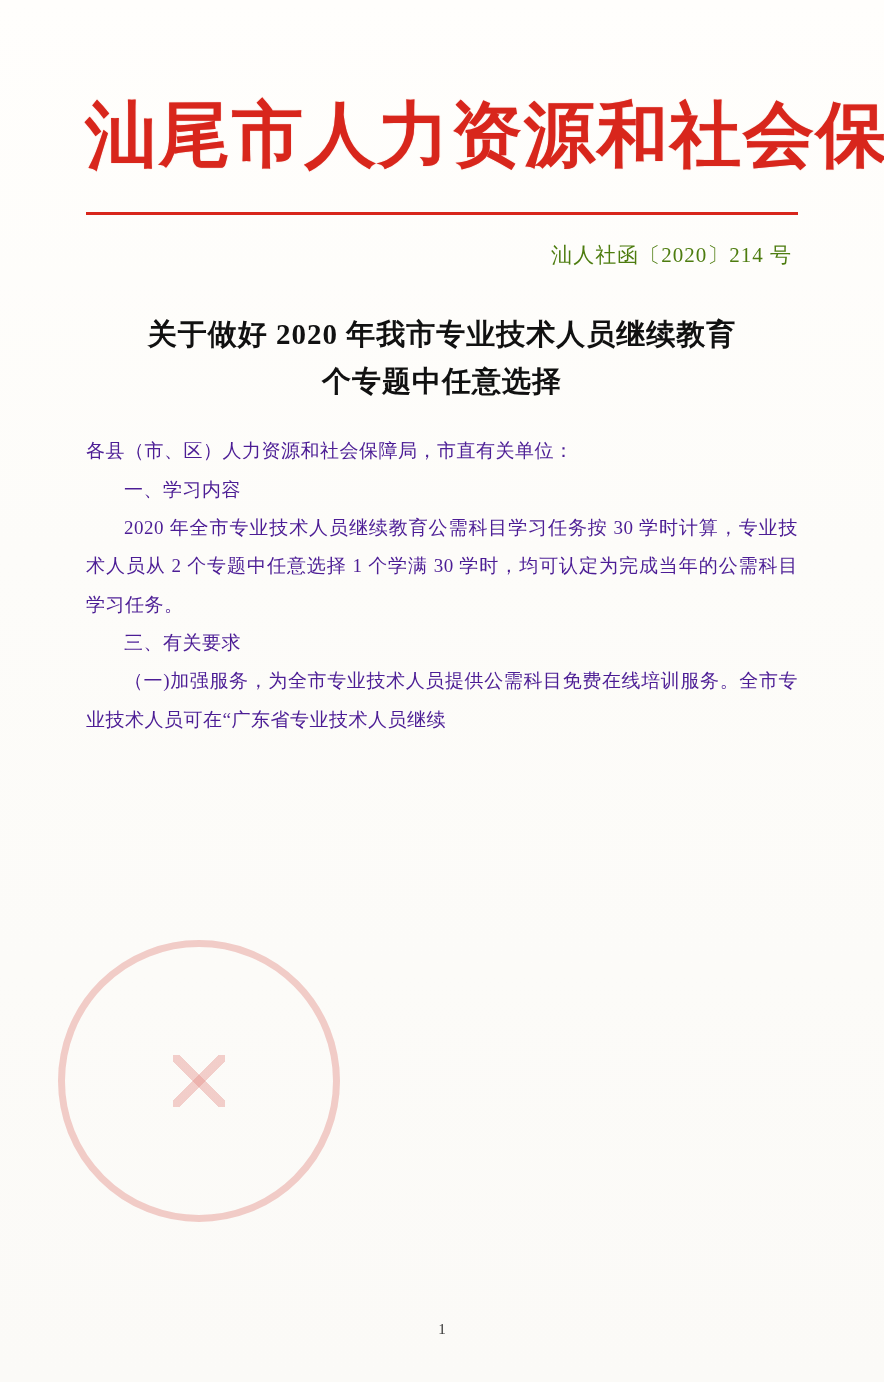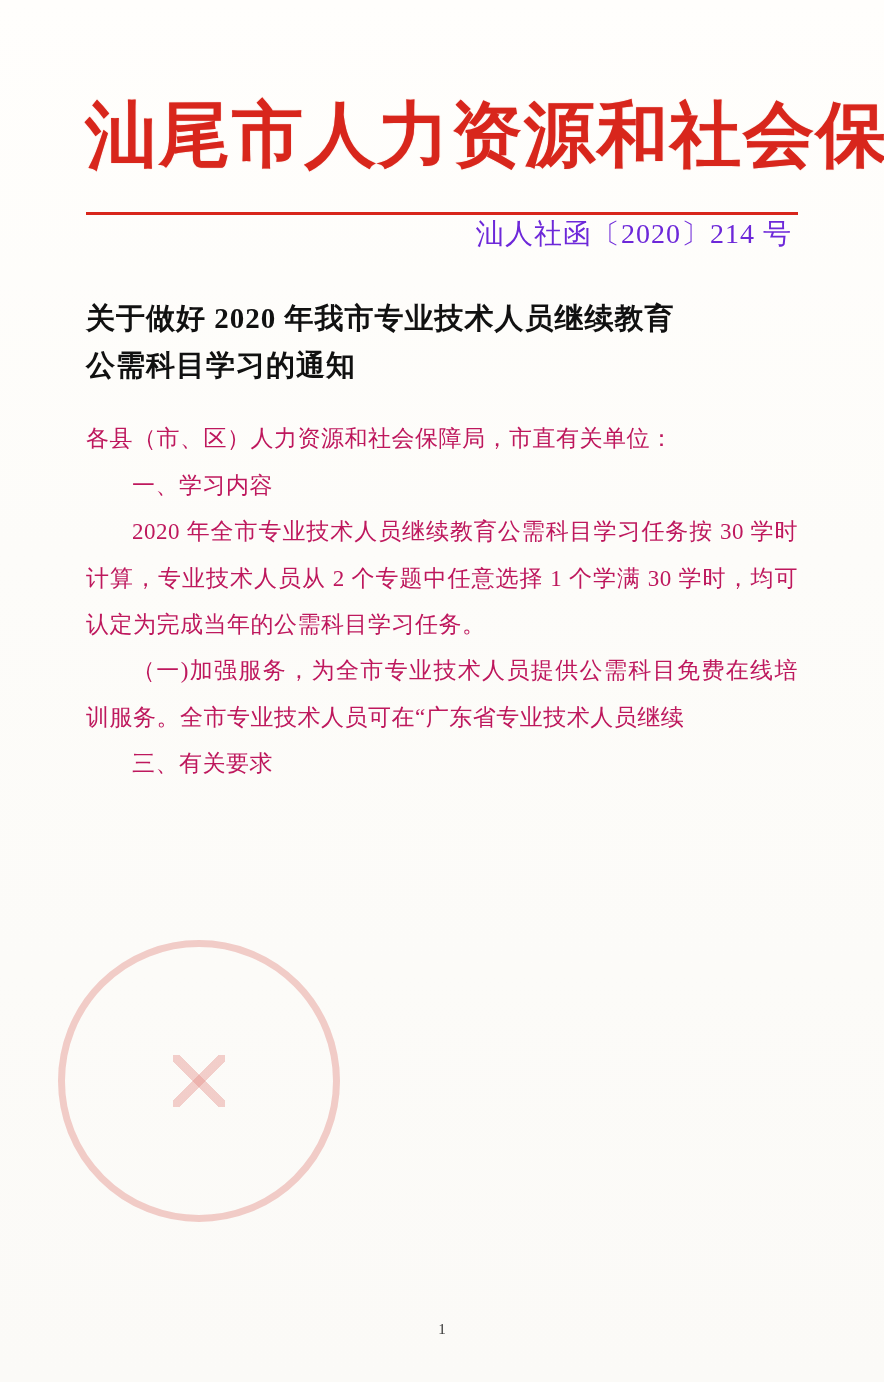--- a/index.html
+++ b/index.html
@@ -49,47 +49,48 @@
   }
   .letterhead-rule {
     margin-top: 36px;
     height: 3px;
     background: #d8261c;
     width: 100%;
   }
 
   
   .doc-number {
+    margin-top: 26px;
     text-align: right;
-    font-size: 28px;
-    color: #6d28d9;
+    font-size: 21px;
+    color: #4d7c0f;
     letter-spacing: 1px;
     padding-right: 6px;
   }
 
   
   .doc-title {
     margin-top: 42px;
-    text-align: left;
+    text-align: center;
     font-weight: 700;
     font-size: 29px;
     line-height: 1.65;
     color: #111;
     letter-spacing: 1px;
   }
   .doc-title .line2 {
     display: block;
   }
 
   
   .body-text {
     margin-top: 26px;
-    font-size: 23px;
+    font-size: 19px;
     line-height: 2.02;
-    color: #be185d;
+    color: #4c1d95;
     text-align: justify;
     text-justify: inter-character;
     letter-spacing: 0.5px;
   }
   .para {
     margin: 0;
     text-indent: 2em;
   }
   .para.no-indent {
     text-indent: 0;
@@ -146,29 +147,29 @@
 
     <div class="letterhead">
       <div class="letterhead-title">汕尾市人力资源和社会保障局</div>
       <div class="letterhead-rule"></div>
     </div>
 
     <div class="doc-number">汕人社函〔2020〕214 号</div>
 
     <div class="doc-title">
       <span class="line1">关于做好 2020 年我市专业技术人员继续教育</span>
-      <span class="line2">公需科目学习的通知</span>
+      <span class="line2">个专题中任意选择</span>
     </div>
 
     <div class="body-text">
       <p class="para no-indent">各县（市、区）人力资源和社会保障局，市直有关单位：</p>
       <p class="para heading">一、学习内容</p>
       <p class="para">2020 年全市专业技术人员继续教育公需科目学习任务按 30 学时计算，专业技术人员从 2 个专题中任意选择 1 个学满 30 学时，均可认定为完成当年的公需科目学习任务。</p>
+      <p class="para heading">三、有关要求</p>
       <p class="para">（一)加强服务，为全市专业技术人员提供公需科目免费在线培训服务。全市专业技术人员可在“广东省专业技术人员继续</p>
-      <p class="para heading">三、有关要求</p>
     </div>
 
   </div>
 
   <div class="seal"></div>
 
   <div class="page-number">1</div>
 
 </div>
 

